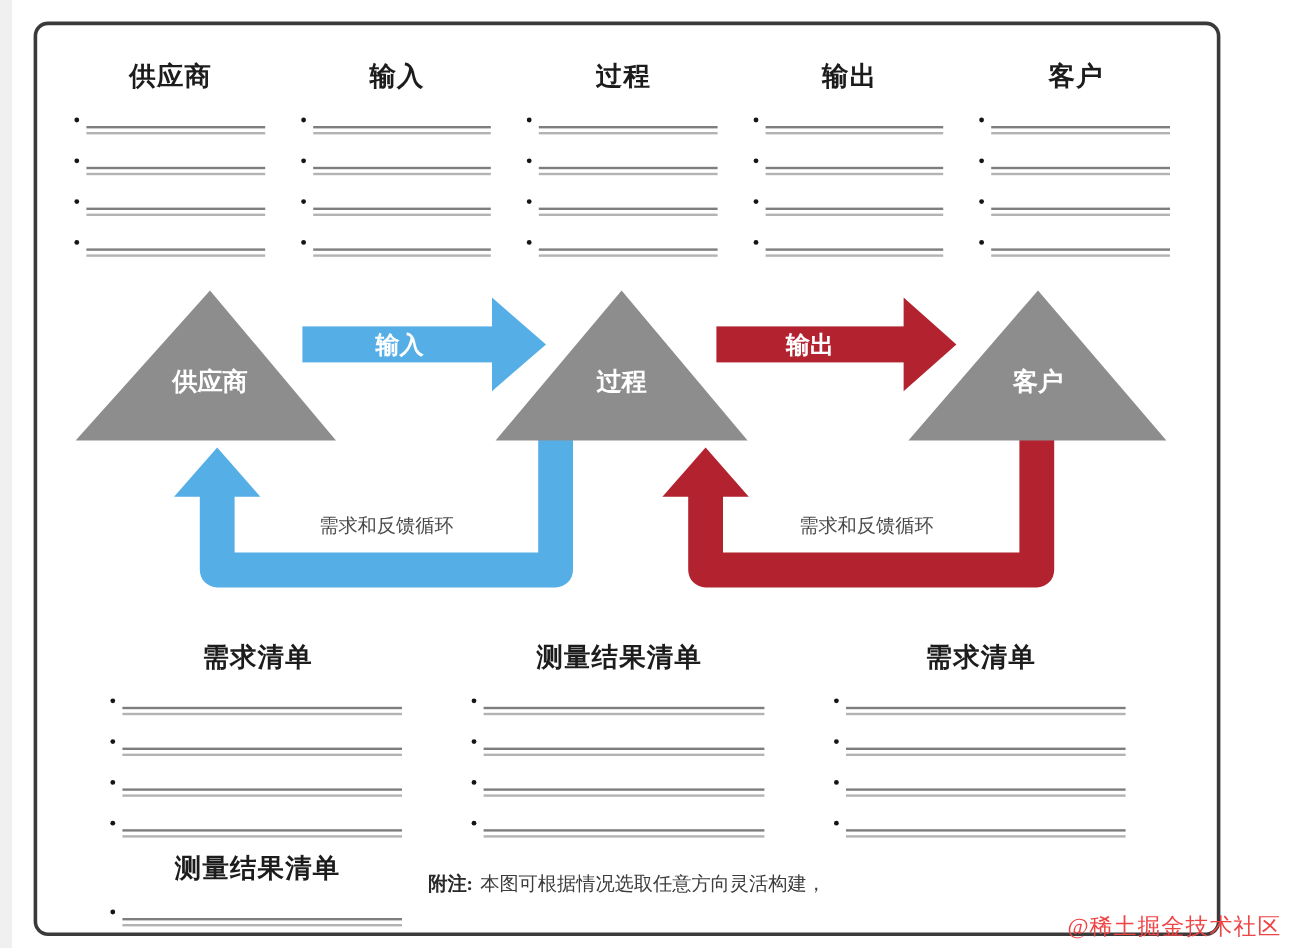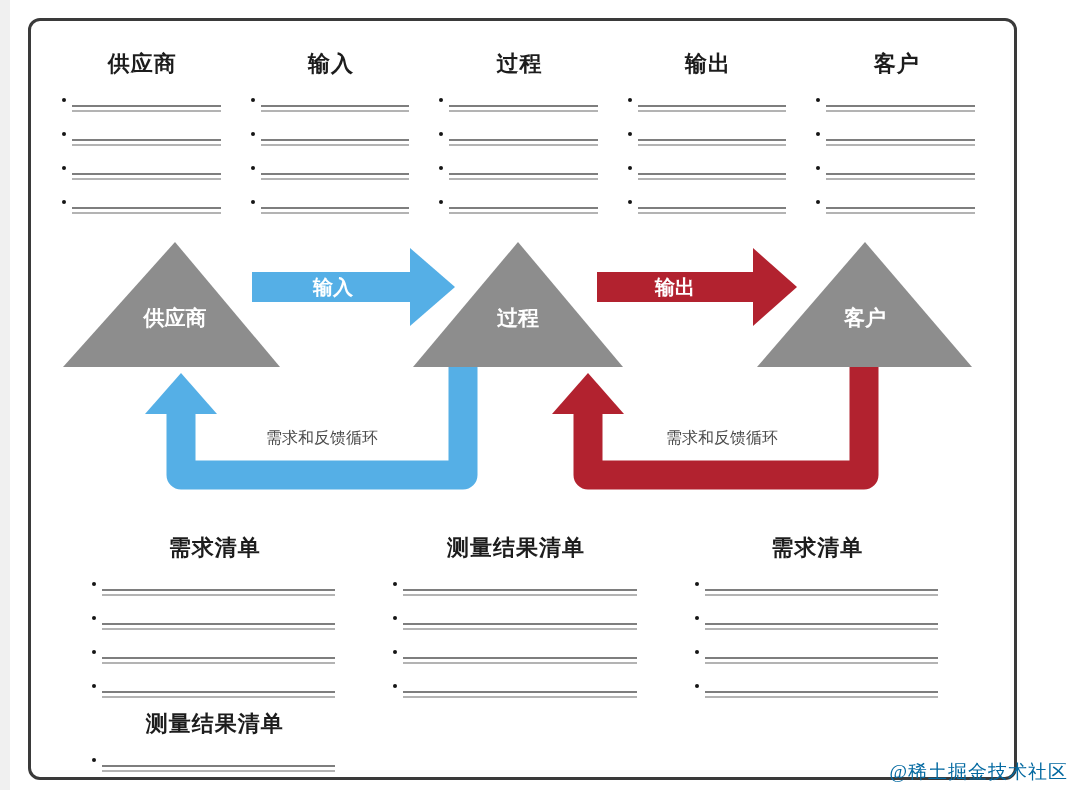--- a/index.html
+++ b/index.html
@@ -36,21 +36,21 @@
   .diagram-svg{position:absolute;left:0;top:235px;}
   .tri-label{font-size:21px;font-weight:bold;}
   .arrow-label{font-size:20px;font-weight:bold;}
   .loop-label{font-size:16px;}
   .footnote{
     position:absolute;left:28px;top:727px;width:989px;text-align:center;
     font-size:16px;color:#3c3c3c;white-space:nowrap;
   }
   .footnote .note-label{font-weight:bold;color:#2a2a2a;margin-right:6px;}
   .watermark{
-    position:absolute;right:6px;top:759px;font-size:19px;color:#0369a1;
+    position:absolute;right:6px;top:759px;font-size:19px;color:#ef4444;
     letter-spacing:1px;white-space:nowrap;
   }
 </style>
 </head>
 <body>
 
 <div class="canvas">
   <div class="edge-strip"></div>
   <div class="frame"></div>
 
@@ -252,15 +252,18 @@
           <span class="dot"></span>
           <span class="rule"></span>
         </div>
       <div class="blank-item">
           <span class="dot"></span>
           <span class="rule"></span>
         </div>
     </div>
   </div>
 
+  <div class="footnote">
+    <span class="note-label">附注:</span><span>本图可根据情况选取任意方向灵活构建，</span>
+  </div>
 
   <div class="watermark">@稀土掘金技术社区</div>
 </div>
 
 </body></html>

